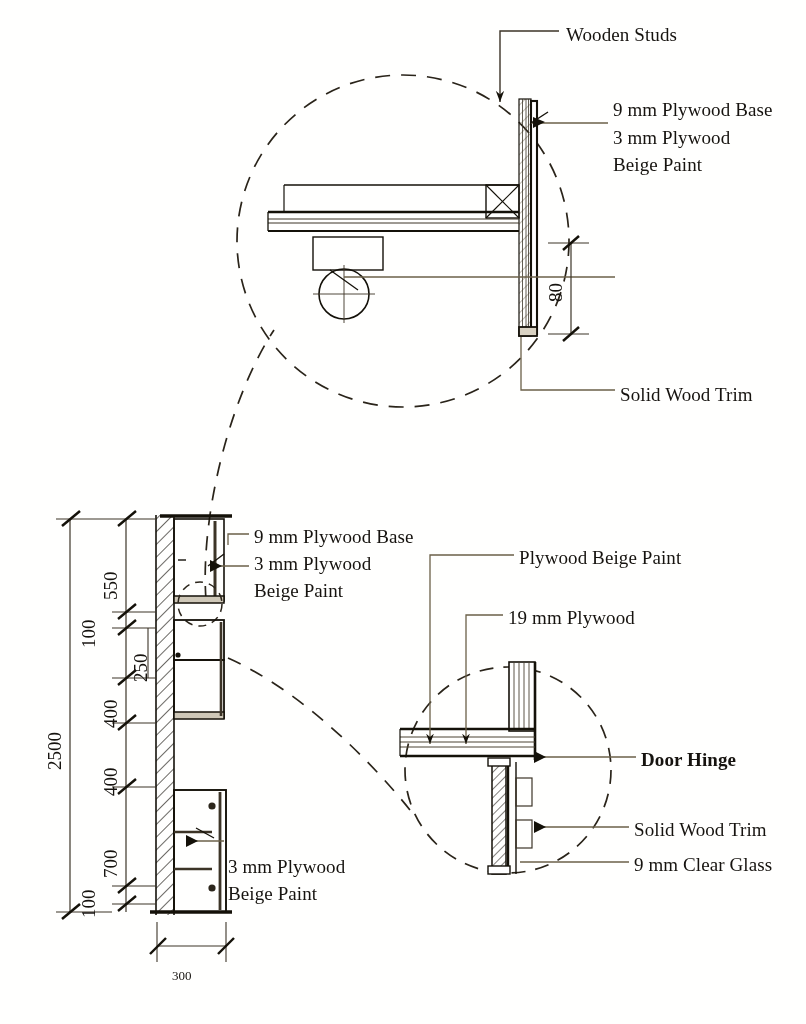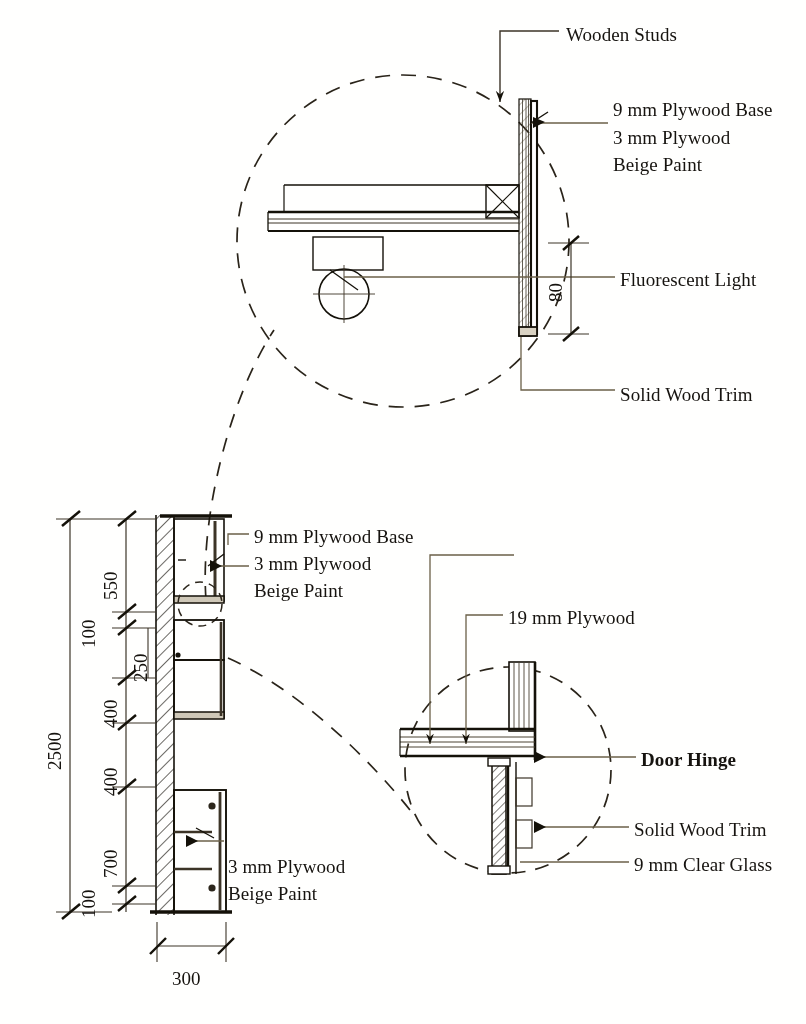--- a/index.html
+++ b/index.html
@@ -35,21 +35,21 @@
     font-family: "Liberation Serif", "DejaVu Serif", serif;
     font-size: 19px;
     color: #16130f;
     white-space: nowrap;
     transform-origin: left top;
     transform: rotate(-90deg);
   }
   .dim-h {
     position: absolute;
     font-family: "Liberation Serif", "DejaVu Serif", serif;
-    font-size: 19px;
+    font-size: 13px;
     color: #16130f;
     white-space: nowrap;
   }
 </style>
 </head>
 <body>
 
 <div id="sheet">
 
   <svg width="806" height="1024" viewBox="0 0 806 1024">
@@ -296,21 +296,20 @@
   </svg>
 
   <div class="lbl" style="left:566px; top:22px;">Wooden Studs</div>
 
   <div class="lbl" style="left:613px; top:97px;">9 mm Plywood Base</div>
 
   <div class="lbl" style="left:613px; top:125px;">3 mm Plywood</div>
 
   <div class="lbl" style="left:613px; top:152px;">Beige Paint</div>
 
-  <div class="lbl" style="left:620px; top:267px;">Fluorescent Light</div>
 
   <div class="lbl" style="left:620px; top:382px;">Solid Wood Trim</div>
 
   <div class="dim-v" style="left:545px; top:302px;">80</div>
 
   <div class="lbl" style="left:254px; top:524px;">9 mm Plywood Base</div>
 
   <div class="lbl" style="left:254px; top:551px;">3 mm Plywood</div>
 
   <div class="lbl" style="left:254px; top:578px;">Beige Paint</div>
@@ -331,20 +330,21 @@
   <div class="dim-v" style="left:100px; top:728px;">400</div>
 
   <div class="dim-v" style="left:100px; top:796px;">400</div>
 
   <div class="dim-v" style="left:100px; top:878px;">700</div>
 
   <div class="dim-v" style="left:78px; top:918px;">100</div>
 
   <div class="dim-h" style="left:172px; top:968px;">300</div>
 
+  <div class="lbl" style="left:519px; top:545px;">Plywood Beige Paint</div>
 
   <div class="lbl" style="left:508px; top:605px;">19 mm Plywood</div>
 
   <div class="lbl" style="left:641px; top:747px;font-weight:bold;">Door Hinge</div>
 
   <div class="lbl" style="left:634px; top:817px;">Solid Wood Trim</div>
 
   <div class="lbl" style="left:634px; top:852px;">9 mm Clear Glass</div>
 
 </div>

